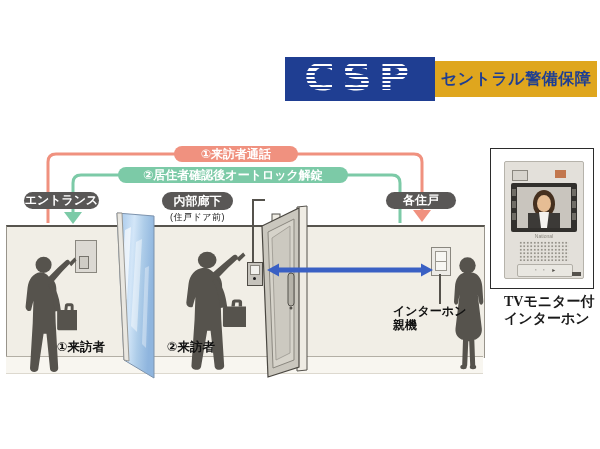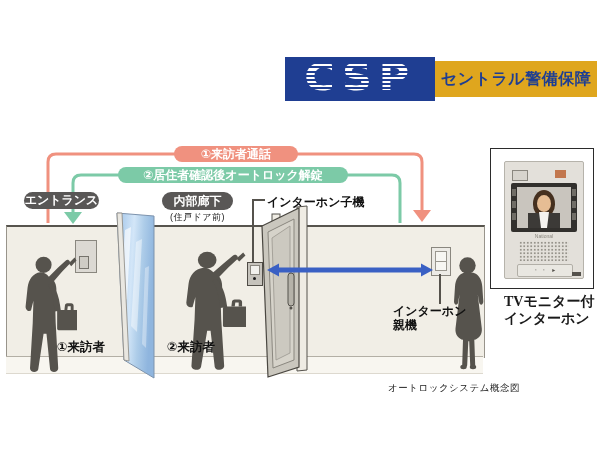--- a/index.html
+++ b/index.html
@@ -180,32 +180,31 @@
       <path d="M277,270 H423" stroke="#3A60C4" stroke-width="5" fill="none"></path>
       <polygon points="267,270 279,263.5 279,276.5" fill="#3A60C4"></polygon>
       <polygon points="433,270 421,263.5 421,276.5" fill="#3A60C4"></polygon>
     </g>
   </svg>
 
   <div class="abs pill banner1">①来訪者通話</div>
   <div class="abs pill banner2">②居住者確認後オートロック解錠</div>
   <div class="abs pill loc loc-entrance">エントランス</div>
   <div class="abs pill loc loc-corridor">内部廊下</div>
+  <div class="abs pill loc loc-residence">各住戸</div>
   <div class="abs corridor-note">(住戸ドア前)</div>
 
-  <div class="abs lbl lbl-sub">インターホン子機</div>
   <div class="abs lbl lbl-step3">
   </div>
   <div class="abs lbl lbl-main">
     <div>インターホン</div>
     <div>親機</div>
   </div>
   <div class="abs lbl lbl-v1">①来訪者</div>
   <div class="abs lbl lbl-v2">②来訪者</div>
-  <div class="abs caption">オートロックシステム概念図</div>
 
   <div class="abs tv-frame"></div>
   <div class="abs tvdev">
     <div class="abs chipL"></div>
     <div class="abs chipR"></div>
     <div class="abs bezel">
       <div class="abs screen">
         <div class="abs hair"></div>
         <div class="abs vest"></div>
         <div class="abs shirt"></div>

